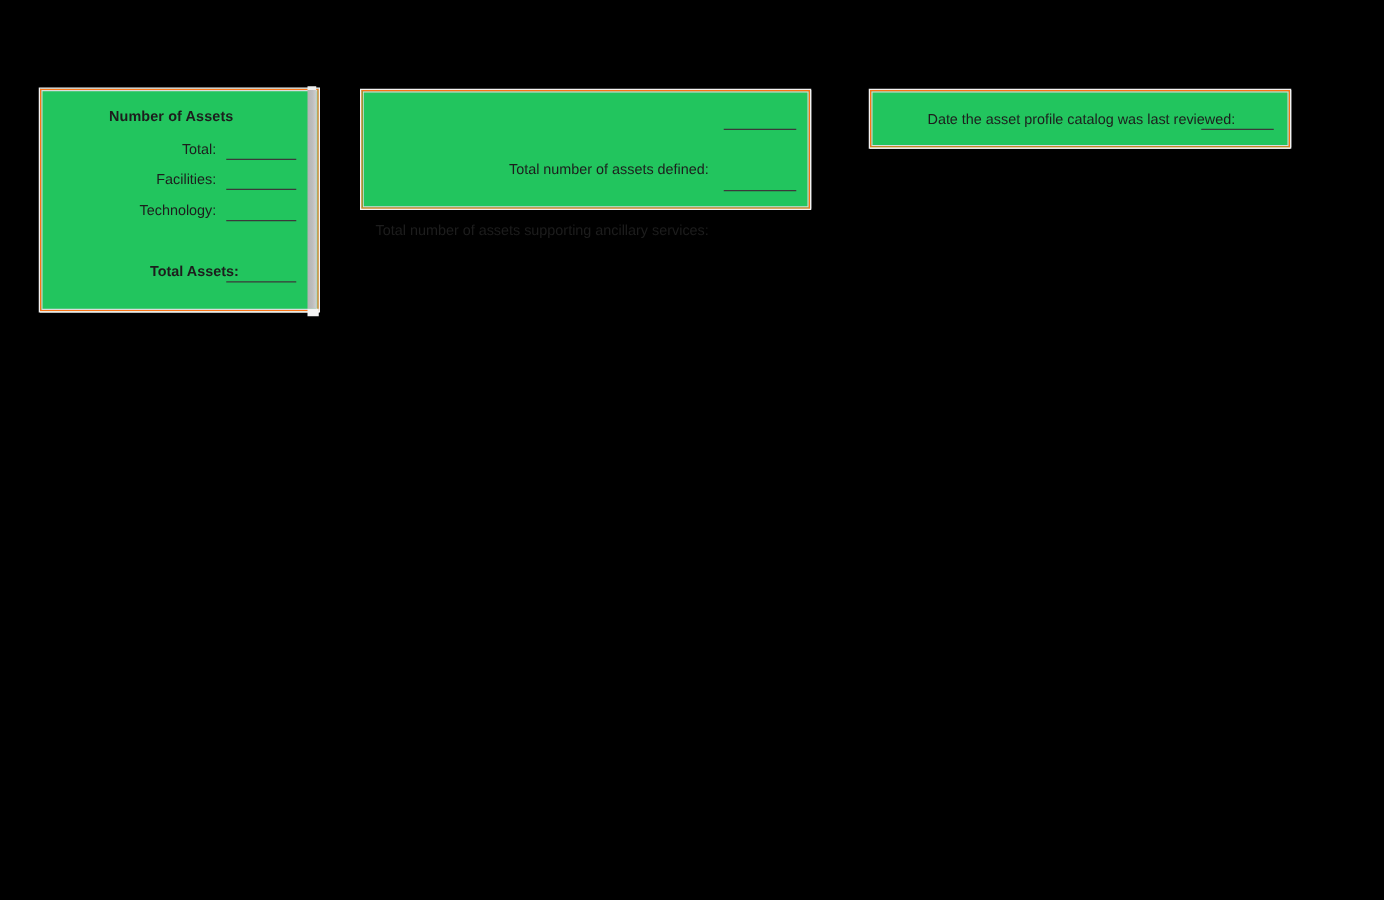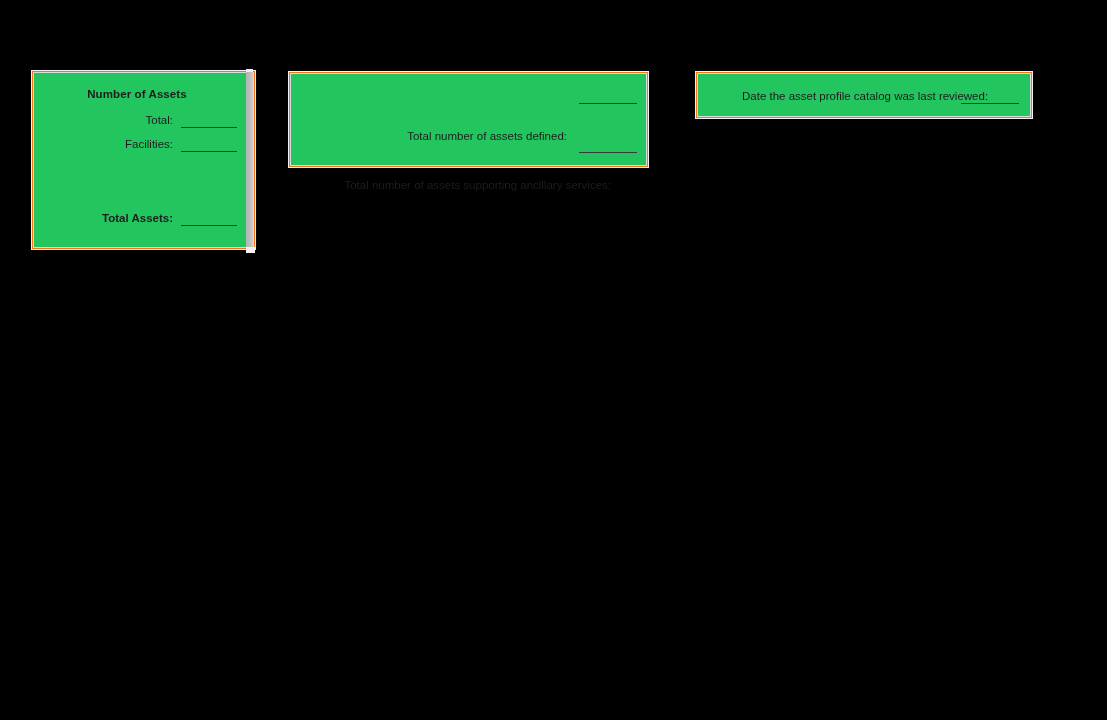--- a/index.html
+++ b/index.html
@@ -182,42 +182,46 @@
   <div class="asset-row" style="top:41px;">
     <span class="lbl">Total:</span>
     <span class="fieldline"></span>
   </div>
 
   <div class="asset-row" style="top:65px;">
     <span class="lbl">Facilities:</span>
     <span class="fieldline"></span>
   </div>
 
-
-
-  <div class="asset-row bold" style="top:139px;">
+  <div class="asset-row" style="top:90px;">
+    <span class="lbl">Technology:</span>
+    <span class="fieldline"></span>
+  </div>
+
+
+  <div class="asset-row bold" style="top:139px;padding-left:18px;">
     <span class="lbl">Total Assets:</span>
     <span class="fieldline"></span>
   </div>
 
 </div>
 
 <div id="assets-edge-cap-top"></div>
 <div id="assets-edge-strip"></div>
 <div id="assets-edge-cap-bottom"></div>
 
 <div class="panel" id="panel-totals">
 
   <div class="total-row" style="top:16px;">
     <span class="lbl">Total number of assets defined:</span>
     <span class="fieldline"></span>
   </div>
 
 
-  <div class="total-row" style="top:65px;padding-left:44px;">
+  <div class="total-row" style="top:65px;">
     <span class="lbl">Total number of assets supporting ancillary services:</span>
     <span class="fieldline"></span>
   </div>
 
 </div>
 
 <div class="panel" id="panel-review">
   <span class="lbl">Date the asset profile catalog was last reviewed:</span>
   <span class="fieldline"></span>
 </div>

